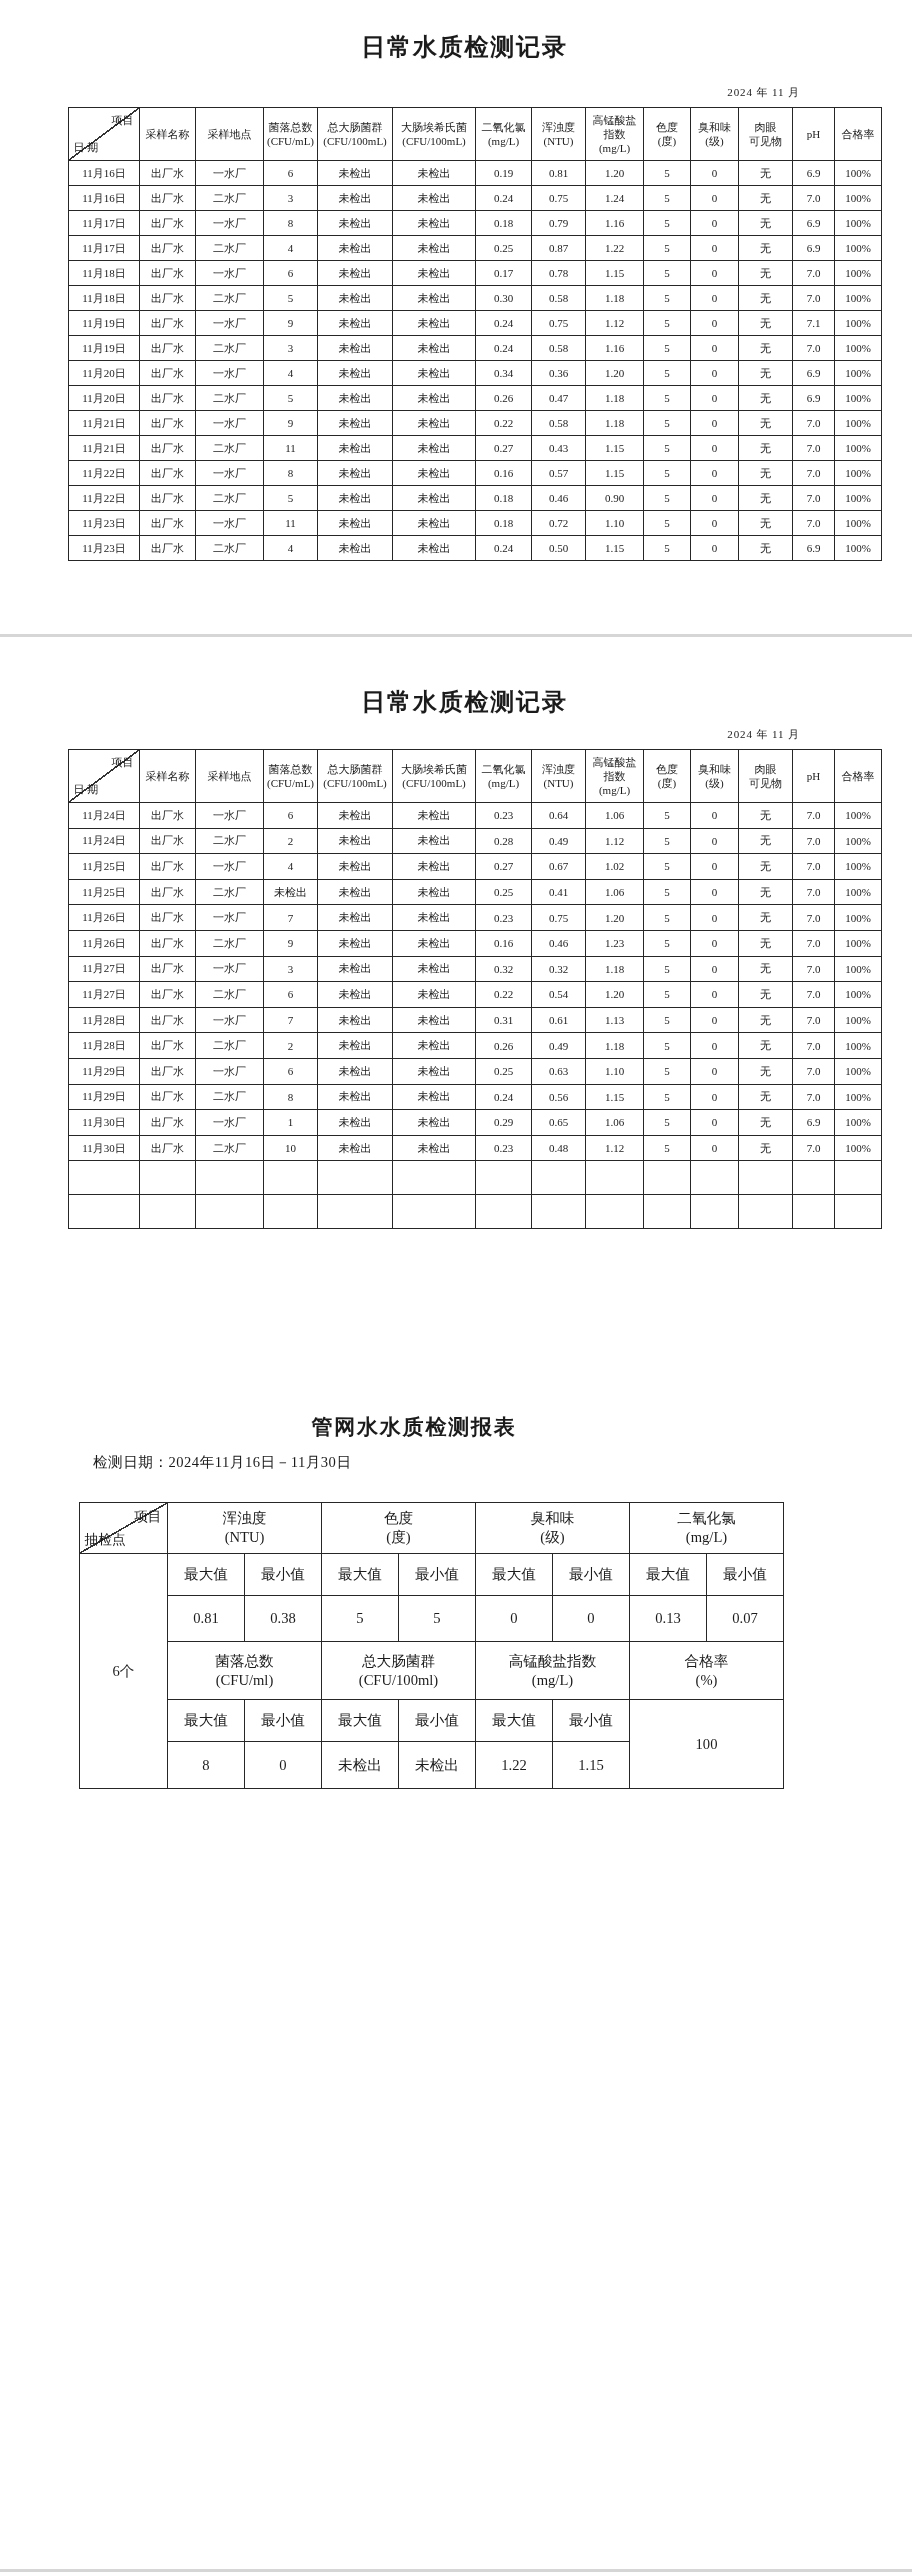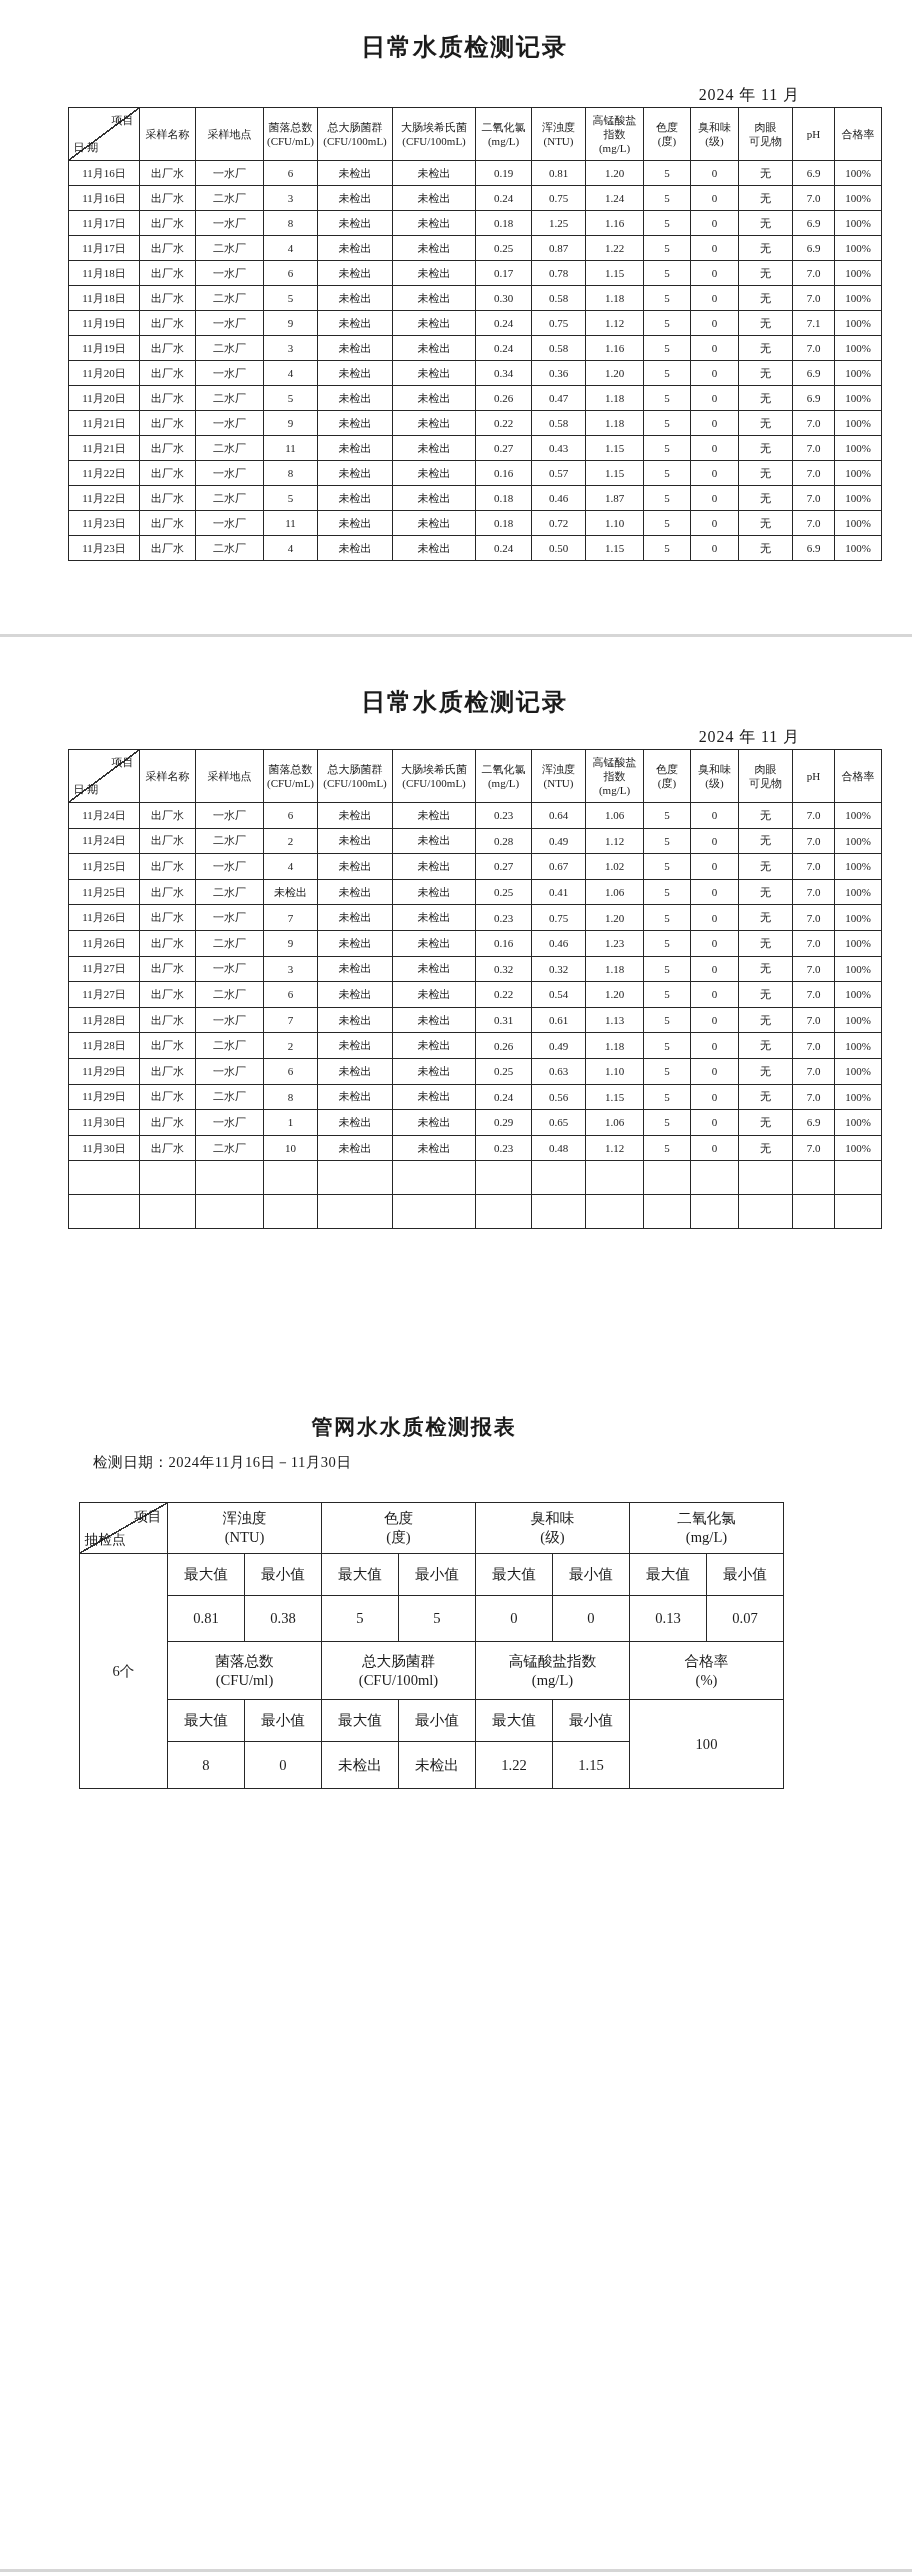--- a/index.html
+++ b/index.html
@@ -5,21 +5,21 @@
   * { margin:0; padding:0; box-sizing:border-box; }
   html,body { background:#ffffff; }
   body {
     width:913px; height:2576px; position:relative;
     font-family:"Liberation Serif","DejaVu Serif",serif;
     color:#1b1b1b;
   }
   .abs { position:absolute; }
   .doc-title { width:913px; text-align:center; font-size:24px; font-weight:bold; letter-spacing:1.8px;margin-left:8px; }
   .rpt-title { left:60px; width:708px; text-align:center; font-size:21px; font-weight:bold; letter-spacing:1.8px; }
-  .date-line { width:888px; text-align:right; padding-right:88px; font-size:16px; letter-spacing:0.9px; }
+  .date-line { width:888px; text-align:right; padding-right:88px; font-size:11px; letter-spacing:0.9px; }
   .inspect-date { left:93px; font-size:14.6px; font-weight:normal; letter-spacing:0.5px; }
   .page-sep { left:0; width:913px; height:2.7px; background:#d6d6d6; }
 
   table { border-collapse:collapse; table-layout:fixed; }
   th, td { border:1.5px solid #262626; text-align:center; vertical-align:middle; overflow:hidden; }
 
   
   .daily { width:812px; font-size:11px; }
   .daily th, .daily td { padding:0 0.9px; font-weight:normal; }
   .daily thead tr { height:53px; }
@@ -166,21 +166,21 @@
           <td>100%</td>
         </tr>
         <tr>
           <td>11月17日</td>
           <td>出厂水</td>
           <td>一水厂</td>
           <td>8</td>
           <td>未检出</td>
           <td>未检出</td>
           <td>0.18</td>
-          <td>1.25</td>
+          <td>0.79</td>
           <td>1.16</td>
           <td>5</td>
           <td>0</td>
           <td>无</td>
           <td>6.9</td>
           <td>100%</td>
         </tr>
         <tr>
           <td>11月17日</td>
           <td>出厂水</td>
@@ -343,21 +343,21 @@
         </tr>
         <tr>
           <td>11月22日</td>
           <td>出厂水</td>
           <td>二水厂</td>
           <td>5</td>
           <td>未检出</td>
           <td>未检出</td>
           <td>0.18</td>
           <td>0.46</td>
-          <td>1.87</td>
+          <td>0.90</td>
           <td>5</td>
           <td>0</td>
           <td>无</td>
           <td>7.0</td>
           <td>100%</td>
         </tr>
         <tr>
           <td>11月23日</td>
           <td>出厂水</td>
           <td>一水厂</td>

